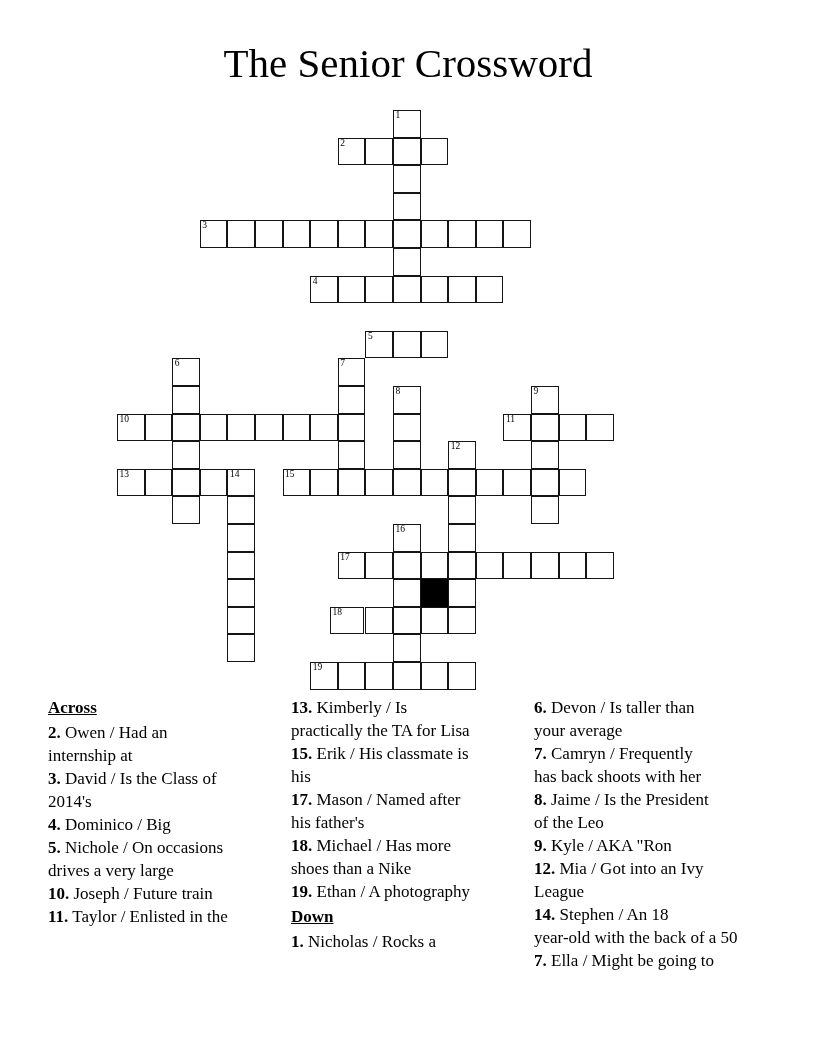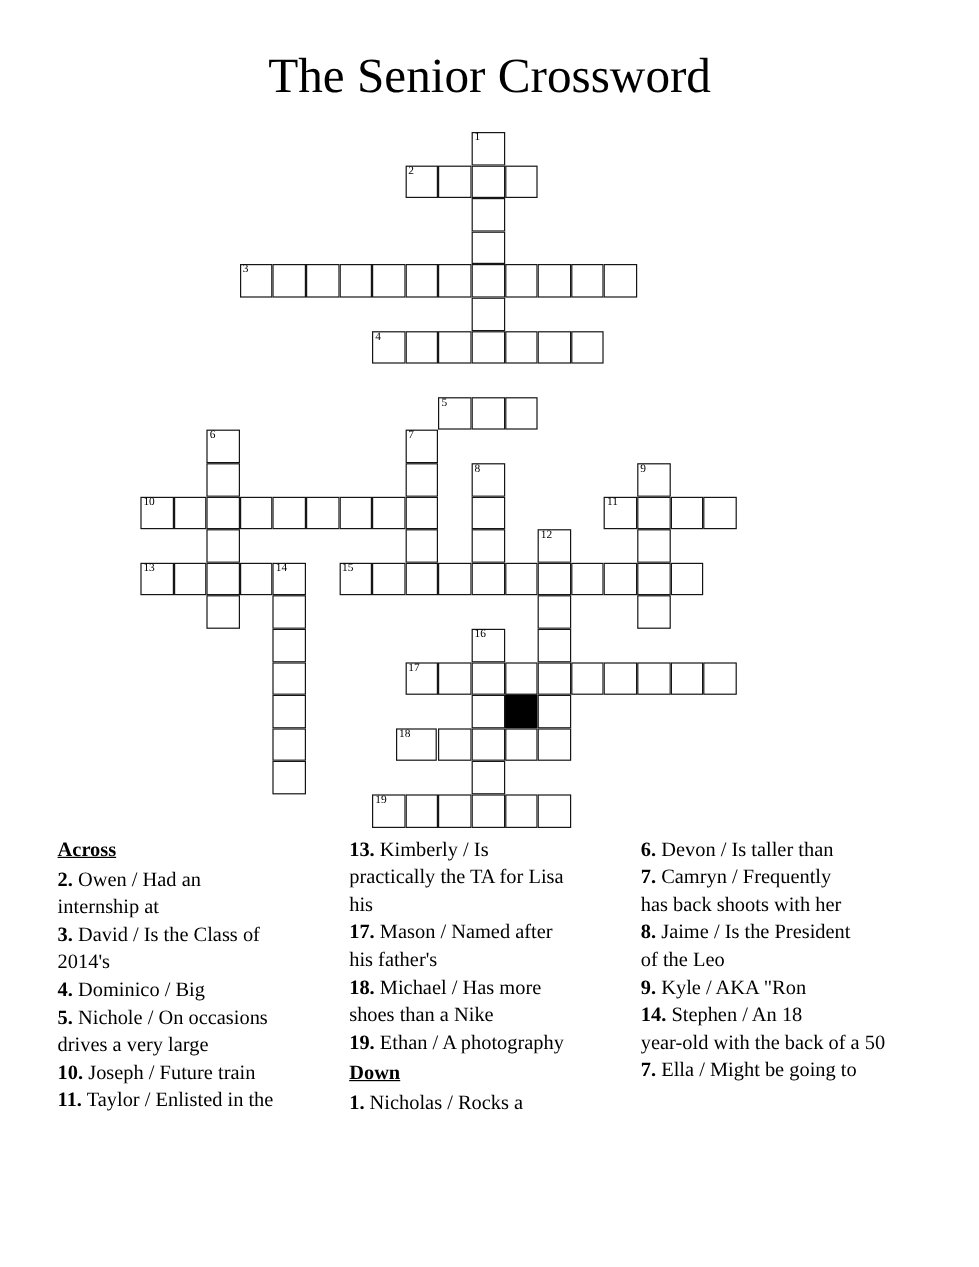--- a/index.html
+++ b/index.html
@@ -210,20 +210,21 @@
         <div class="clue">
           <div class="cl-line"><b class="cnum">11.</b> Taylor / Enlisted in the</div>
         </div>
       </div>
     <div class="clues-col">
         <div class="clue">
           <div class="cl-line"><b class="cnum">13.</b> Kimberly / Is</div>
           <div class="cl-line">practically the TA for Lisa</div>
         </div>
         <div class="clue">
+          <div class="cl-line"><b class="cnum">15.</b> Erik / His classmate is</div>
           <div class="cl-line">his</div>
         </div>
         <div class="clue">
           <div class="cl-line"><b class="cnum">17.</b> Mason / Named after</div>
           <div class="cl-line">his father's</div>
         </div>
         <div class="clue">
           <div class="cl-line"><b class="cnum">18.</b> Michael / Has more</div>
           <div class="cl-line">shoes than a Nike</div>
         </div>
@@ -231,33 +232,38 @@
           <div class="cl-line"><b class="cnum">19.</b> Ethan / A photography</div>
         </div>
         <div class="heading">Down</div>
         <div class="clue">
           <div class="cl-line"><b class="cnum">1.</b> Nicholas / Rocks a</div>
         </div>
       </div>
     <div class="clues-col">
         <div class="clue">
           <div class="cl-line"><b class="cnum">6.</b> Devon / Is taller than</div>
+          <div class="cl-line">your average</div>
         </div>
         <div class="clue">
           <div class="cl-line"><b class="cnum">7.</b> Camryn / Frequently</div>
           <div class="cl-line">has back shoots with her</div>
         </div>
         <div class="clue">
           <div class="cl-line"><b class="cnum">8.</b> Jaime / Is the President</div>
           <div class="cl-line">of the Leo</div>
         </div>
         <div class="clue">
           <div class="cl-line"><b class="cnum">9.</b> Kyle / AKA "Ron</div>
         </div>
         <div class="clue">
+          <div class="cl-line"><b class="cnum">12.</b> Mia / Got into an Ivy</div>
+          <div class="cl-line">League</div>
+        </div>
+        <div class="clue">
           <div class="cl-line"><b class="cnum">14.</b> Stephen / An 18</div>
           <div class="cl-line">year-old with the back of a 50</div>
         </div>
         <div class="clue">
           <div class="cl-line"><b class="cnum">7.</b> Ella / Might be going to</div>
         </div>
       </div>
   </div>
 </div>
 

